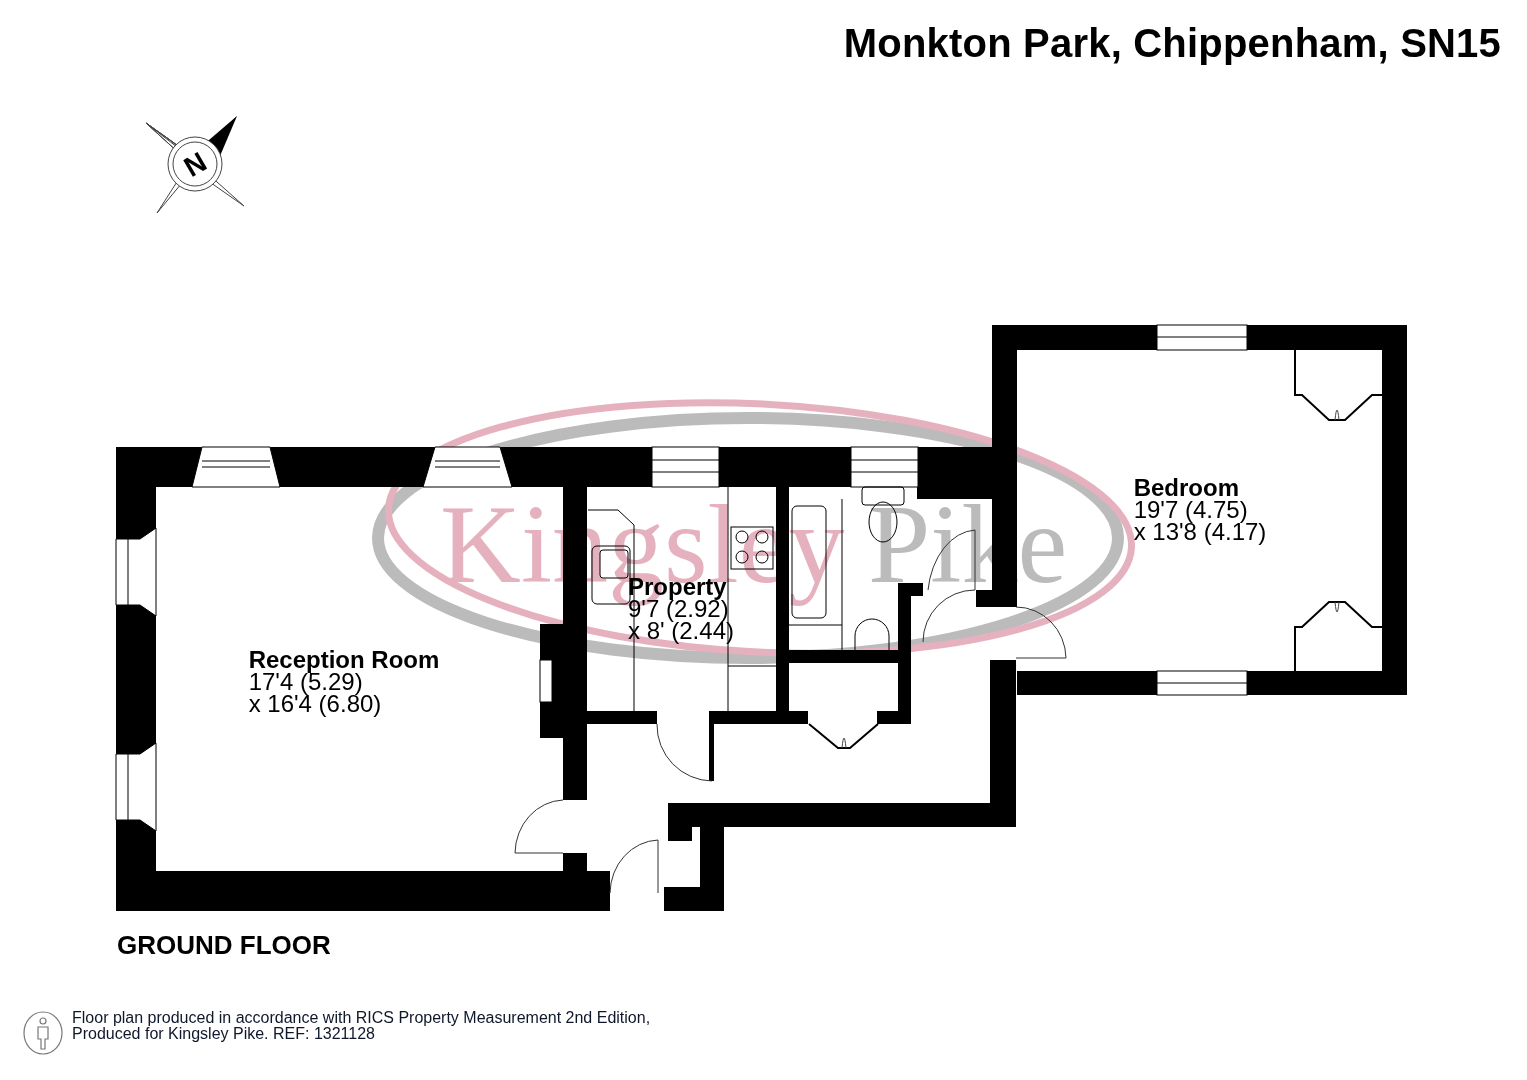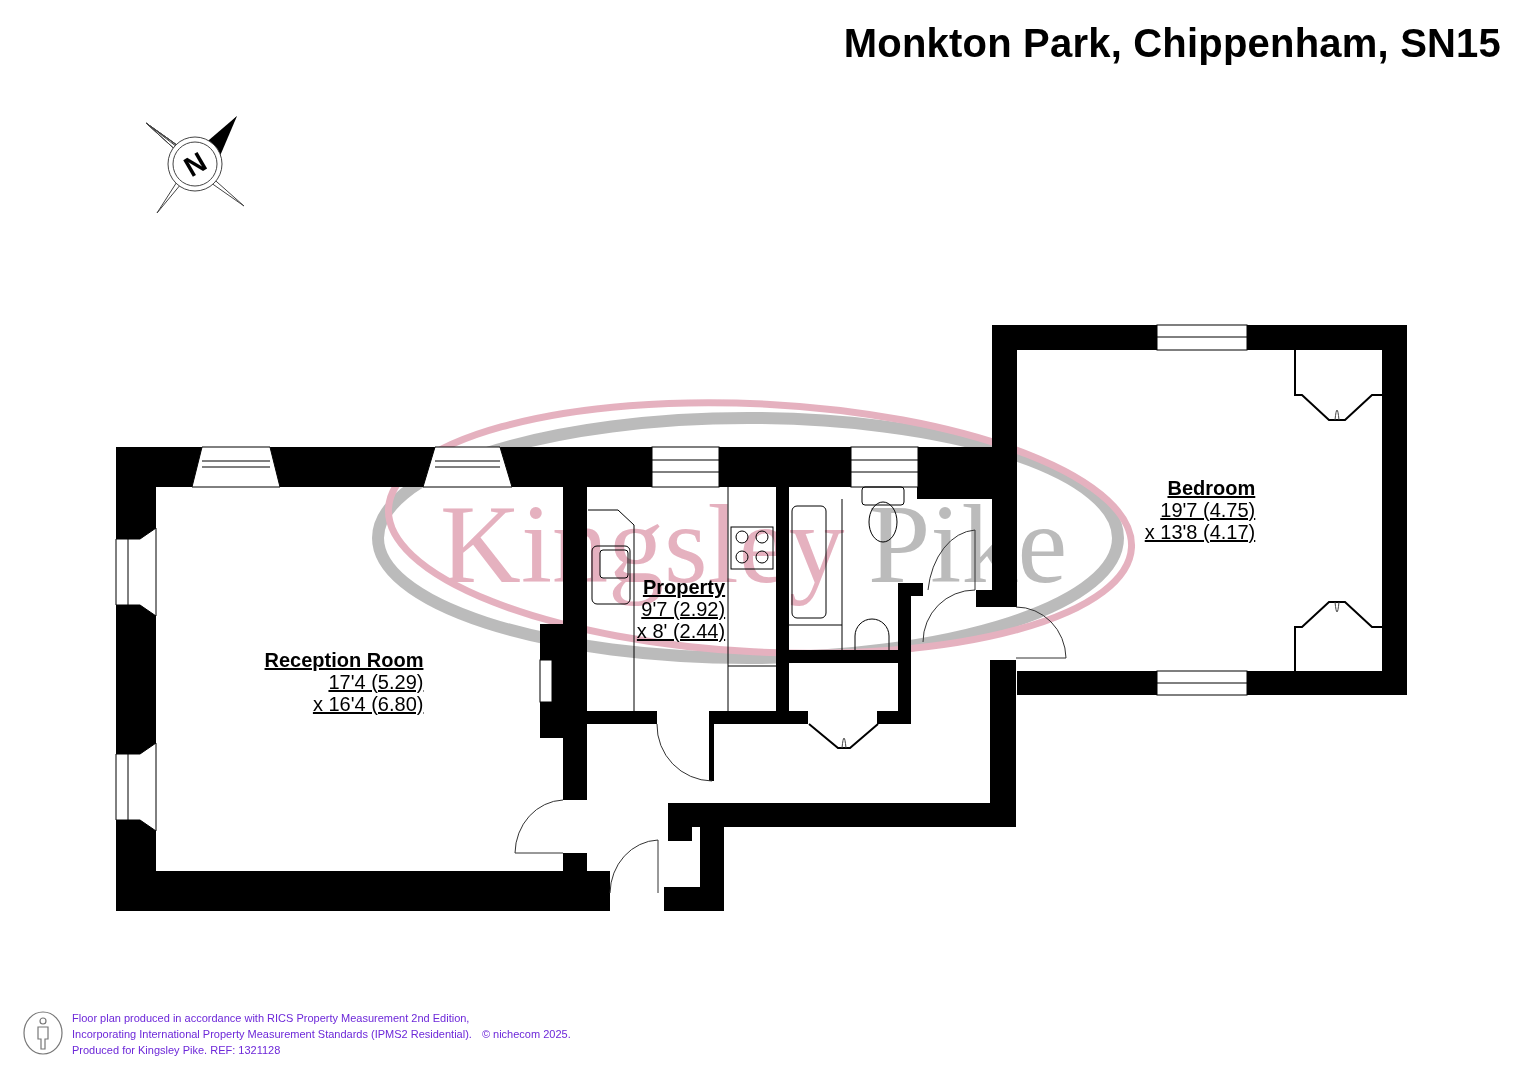--- a/index.html
+++ b/index.html
@@ -3,26 +3,26 @@
 <meta charset="utf-8">
 <style>
   html, body { margin:0; padding:0; background:#ffffff; }
   body { width:1527px; height:1080px; position:relative; overflow:hidden; font-family:"Liberation Sans", sans-serif; color:#000; }
   .header { position:absolute; right:26px; top:22px; text-align:right; }
   .title { font-size:40px; font-weight:bold; letter-spacing:0.2px; line-height:42px; }
   .area { font-size:20px; margin-top:8px; line-height:24px; }
   .note { font-size:14px; margin-top:5px; line-height:18px; }
   .compass { position:absolute; left:140px; top:110px; width:110px; height:110px; }
   .plan { position:absolute; left:0; top:0; width:1527px; height:1080px; }
-  .room-label { position:absolute; text-align:right; font-size:20px; line-height:22px; transform:translateX(-50%); white-space:nowrap;text-decoration:underline; }
+  .room-label { position:absolute; text-align:left; font-size:24px; line-height:22px; transform:translateX(-50%); white-space:nowrap; }
   .room-label .name { font-weight:bold; }
-  .floor-label { position:absolute; left:117px; top:894px; font-size:16px; font-weight:bold; }
+  .floor-label { position:absolute; left:117px; top:930px; font-size:26px; font-weight:bold; }
   .footer { position:absolute; left:22px; top:1010px; display:flex; align-items:flex-start; }
   .footer .person { width:42px; height:46px; margin-right:8px; }
-  .footer .txt { font-size:11px; color:#6d28d9; line-height:16px; }
+  .footer .txt { font-size:16px; color:#0f172a; line-height:16px; }
   .footer .copy { margin-left:10px; }
 </style>
 </head>
 <body>
 
 <div class="header">
   <div class="title">Monkton Park, Chippenham, SN15</div>
 </div>
 
 <svg class="compass" viewBox="0 0 110 110">
@@ -173,16 +173,15 @@
 <div class="floor-label">GROUND FLOOR</div>
 
 <div class="footer">
   <svg class="person" viewBox="0 0 42 46">
     <ellipse cx="21" cy="23" rx="19" ry="21" fill="none" stroke="#777" stroke-width="1.2"></ellipse>
     <circle cx="21" cy="11" r="3" fill="none" stroke="#777" stroke-width="1.2"></circle>
     <path d="M16,17 L26,17 L26,29 L23,29 L23,39 L19,39 L19,29 L16,29 Z" fill="none" stroke="#777" stroke-width="1.2"></path>
   </svg>
   <div class="txt">
     <div>Floor plan produced in accordance with RICS Property Measurement 2nd Edition,</div>
-    <div><span>Incorporating International Property Measurement Standards (IPMS2 Residential).</span><span class="copy">© nichecom 2025.</span></div>
     <div>Produced for Kingsley Pike.   REF: 1321128</div>
   </div>
 </div>
 
 </body></html>

